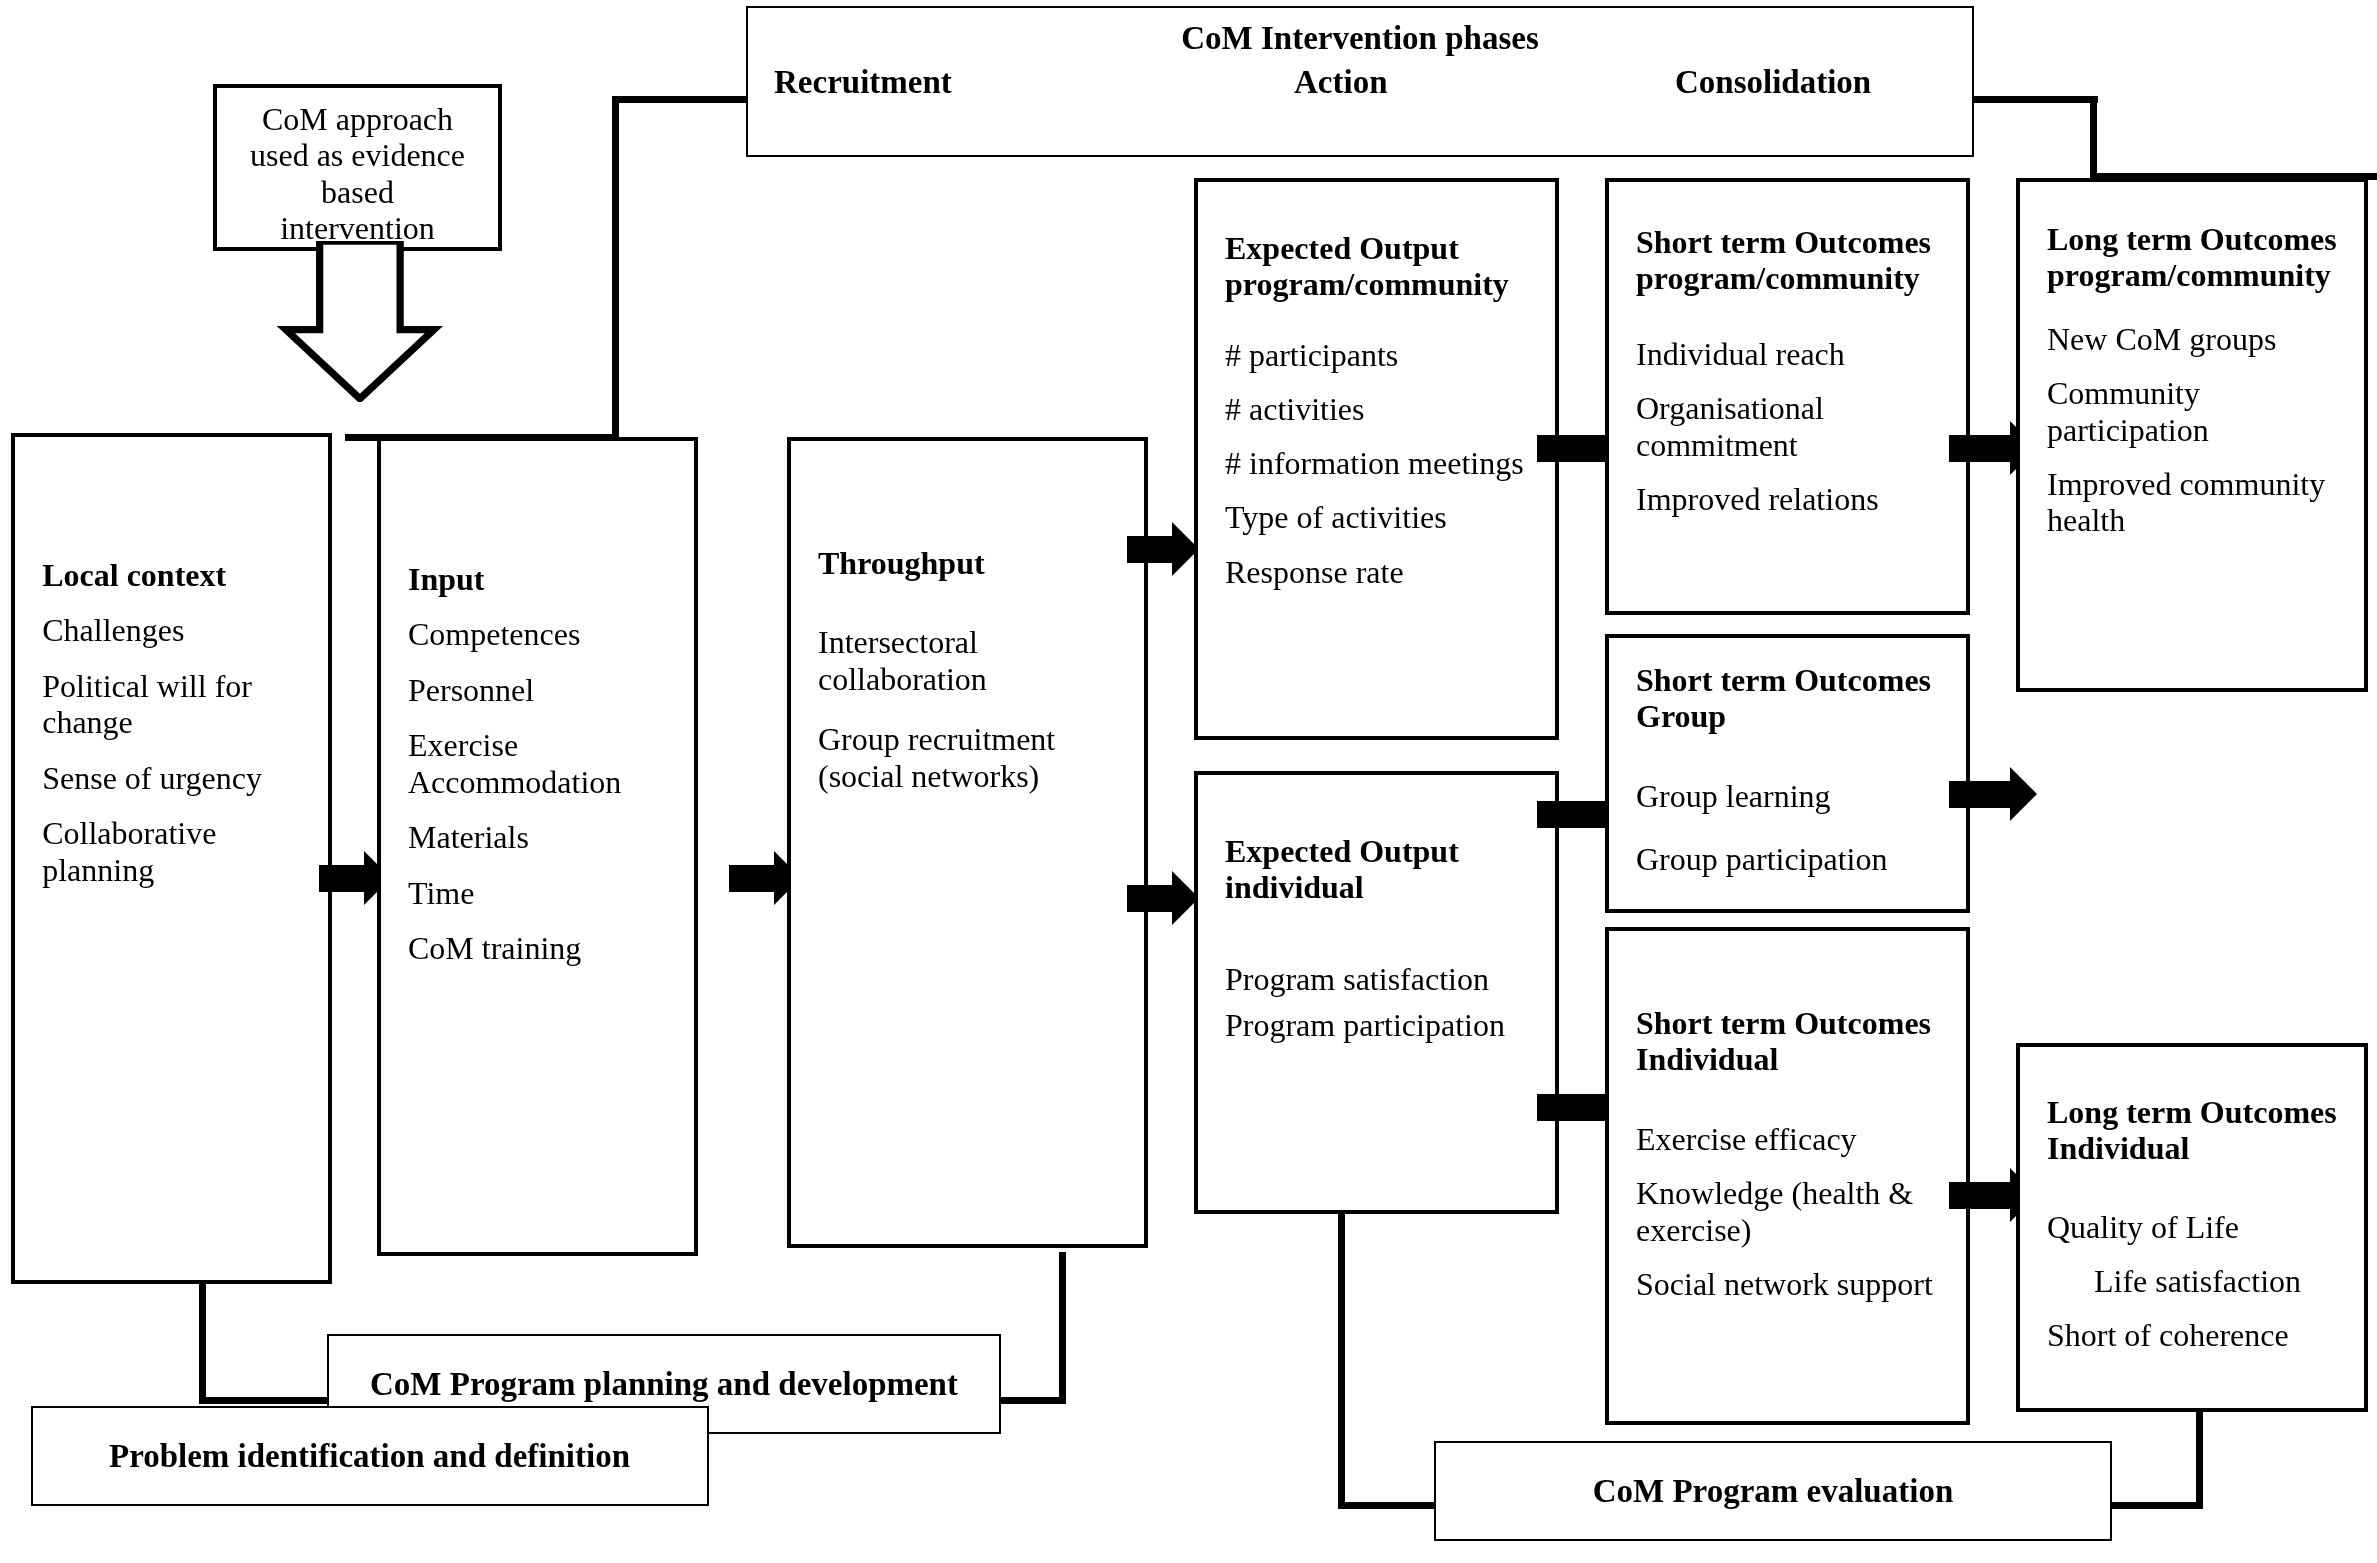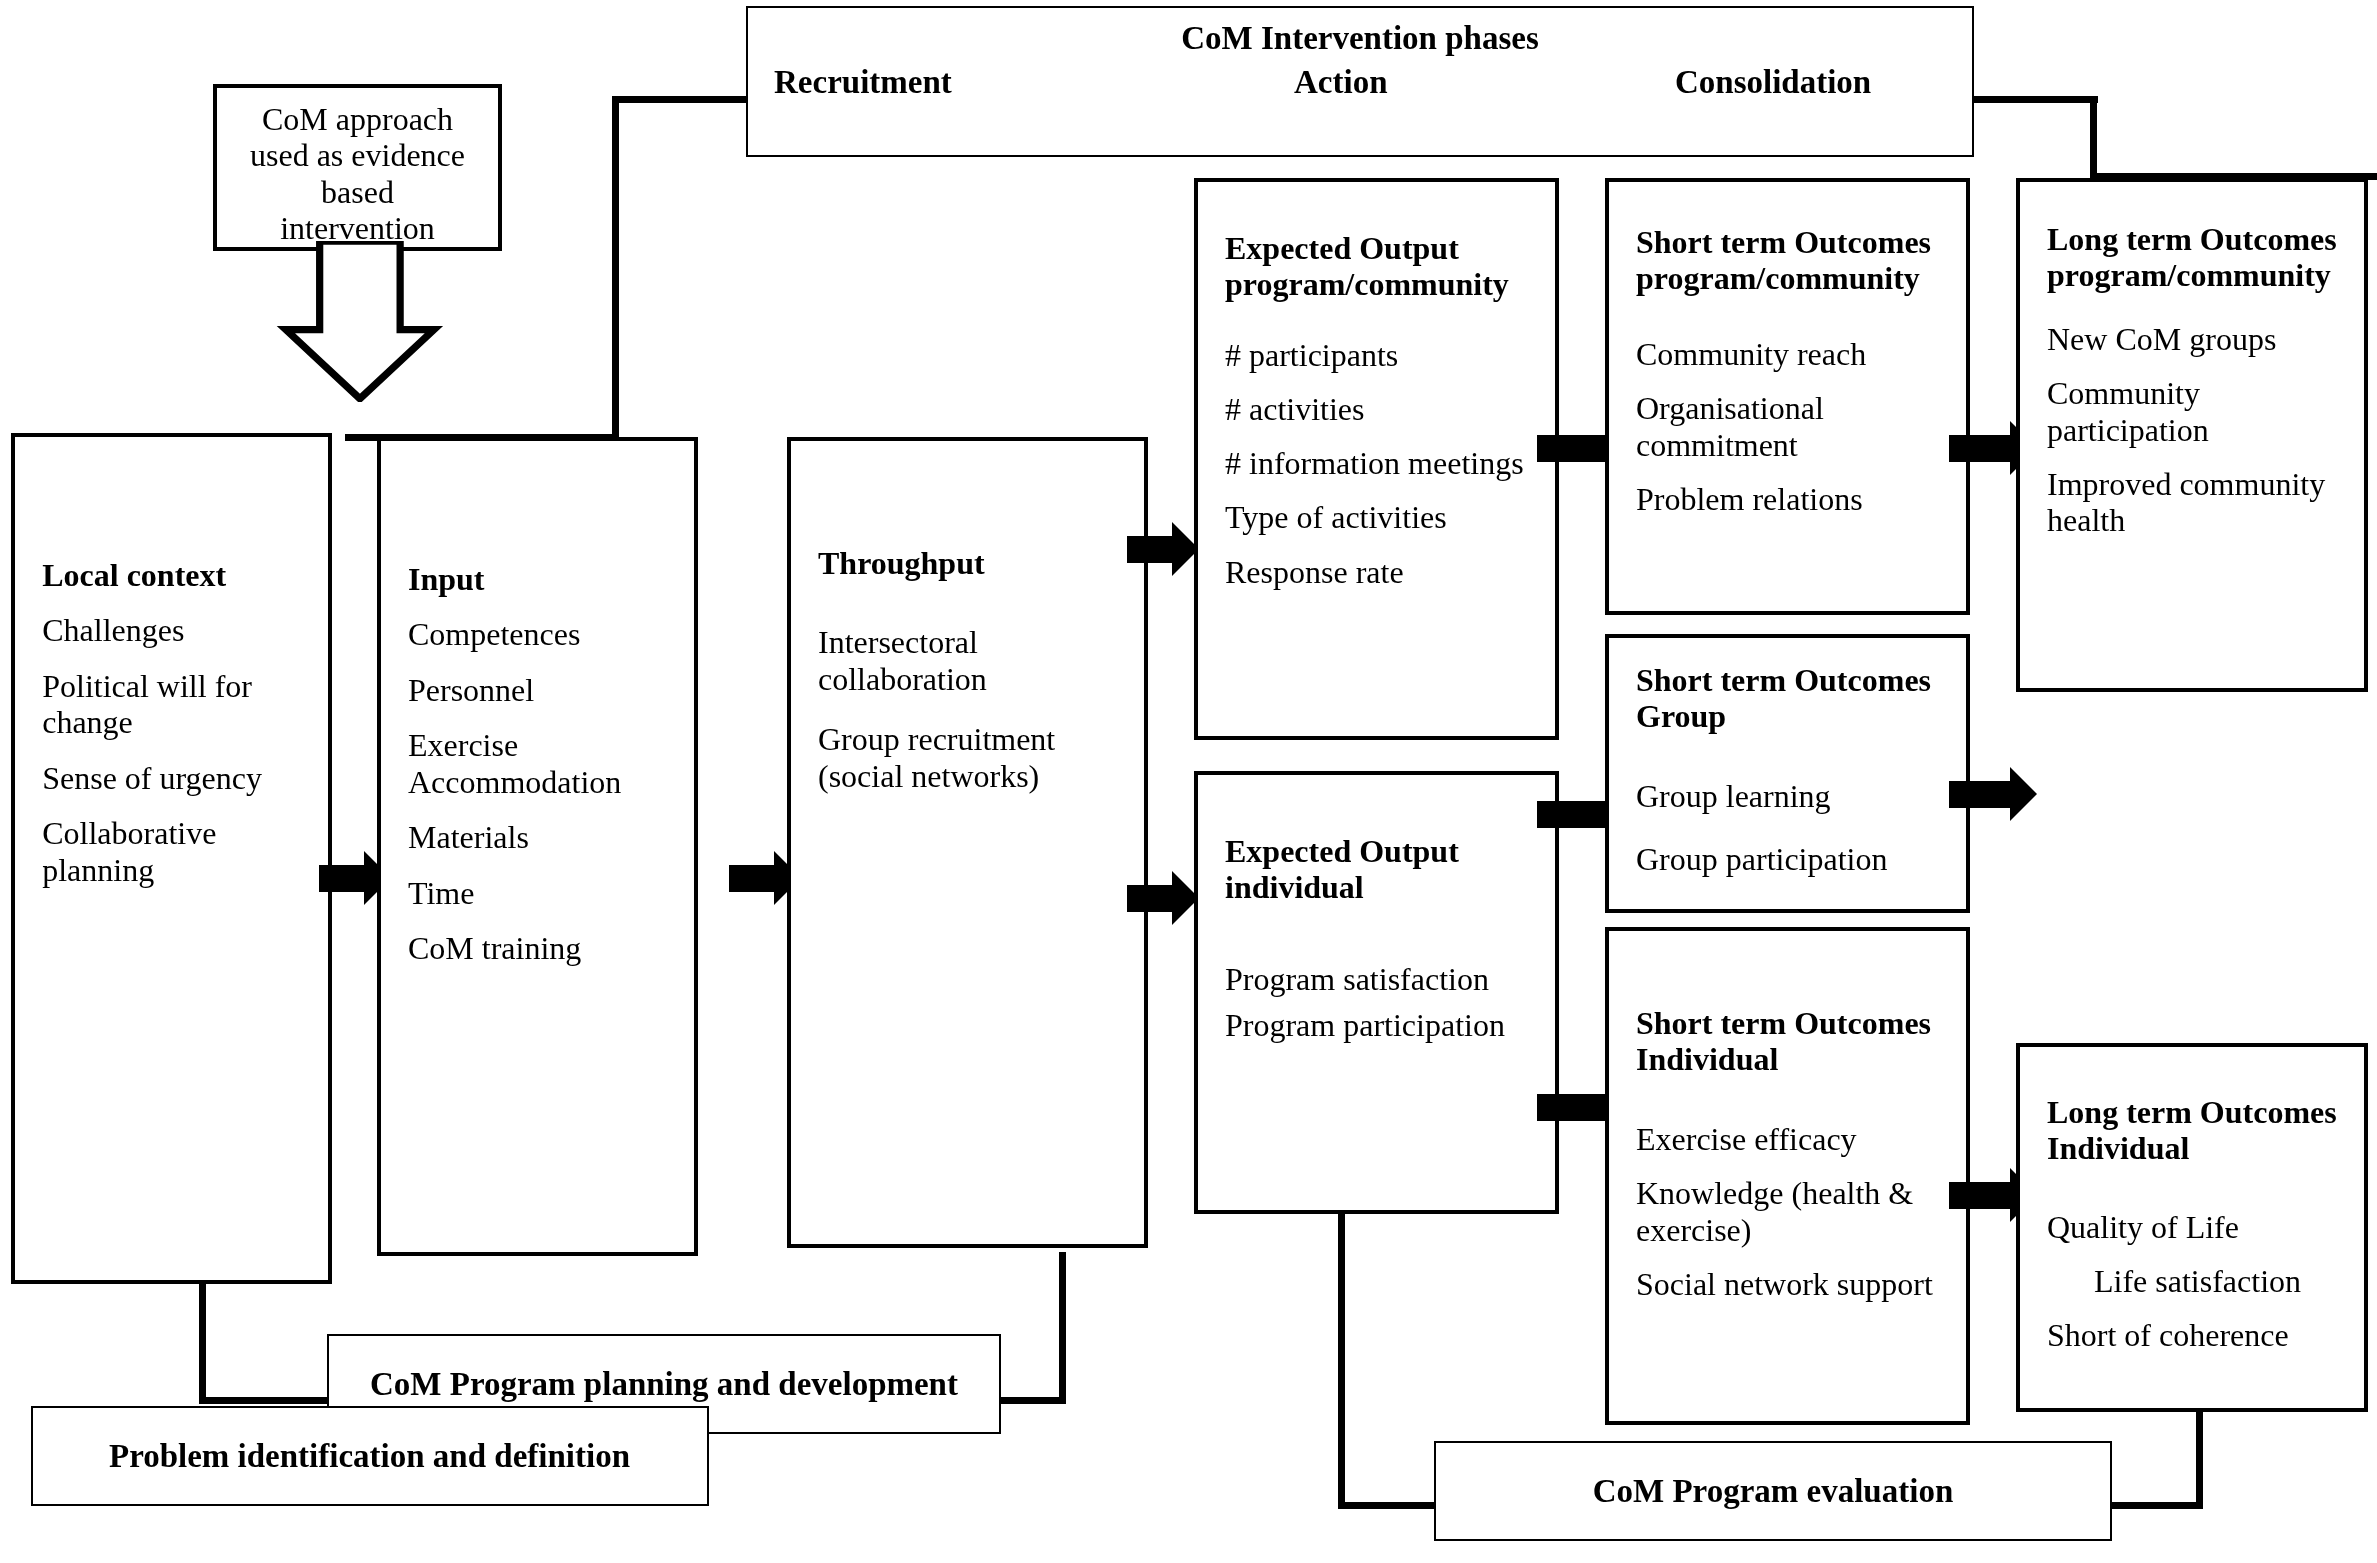--- a/index.html
+++ b/index.html
@@ -155,23 +155,23 @@
     <div class="head" style="left:69px;top:0;"></div>
   </div>
   <div class="arrow" style="left:1537px;top:1080px;width:96px;height:55px;">
     <div class="shaft" style="left:0;top:13.6px;width:69px;height:27px;"></div>
     <div class="head" style="left:69px;top:0;"></div>
   </div>
 
   <div class="box" style="left:1605px;top:178px;width:365px;height:437px;">
     <div class="pad" style="top:42px;">
       <div class="ttl">Short term Outcomes program/community</div>
-      <div class="itm" style="margin-top:39px;">Community reach</div>
+      <div class="itm" style="margin-top:39px;">Individual reach</div>
       <div class="itm" style="margin-top:17.7px;">Organisational commitment</div>
-      <div class="itm" style="margin-top:17.7px;">Problem relations</div>
+      <div class="itm" style="margin-top:17.7px;">Improved relations</div>
     </div>
   </div>
 
   <div class="box" style="left:1605px;top:634px;width:365px;height:279px;">
     <div class="pad" style="top:24px;">
       <div class="ttl">Short term Outcomes Group</div>
       <div class="itm" style="margin-top:43px;">Group learning</div>
       <div class="itm" style="margin-top:27px;">Group participation</div>
     </div>
   </div>

